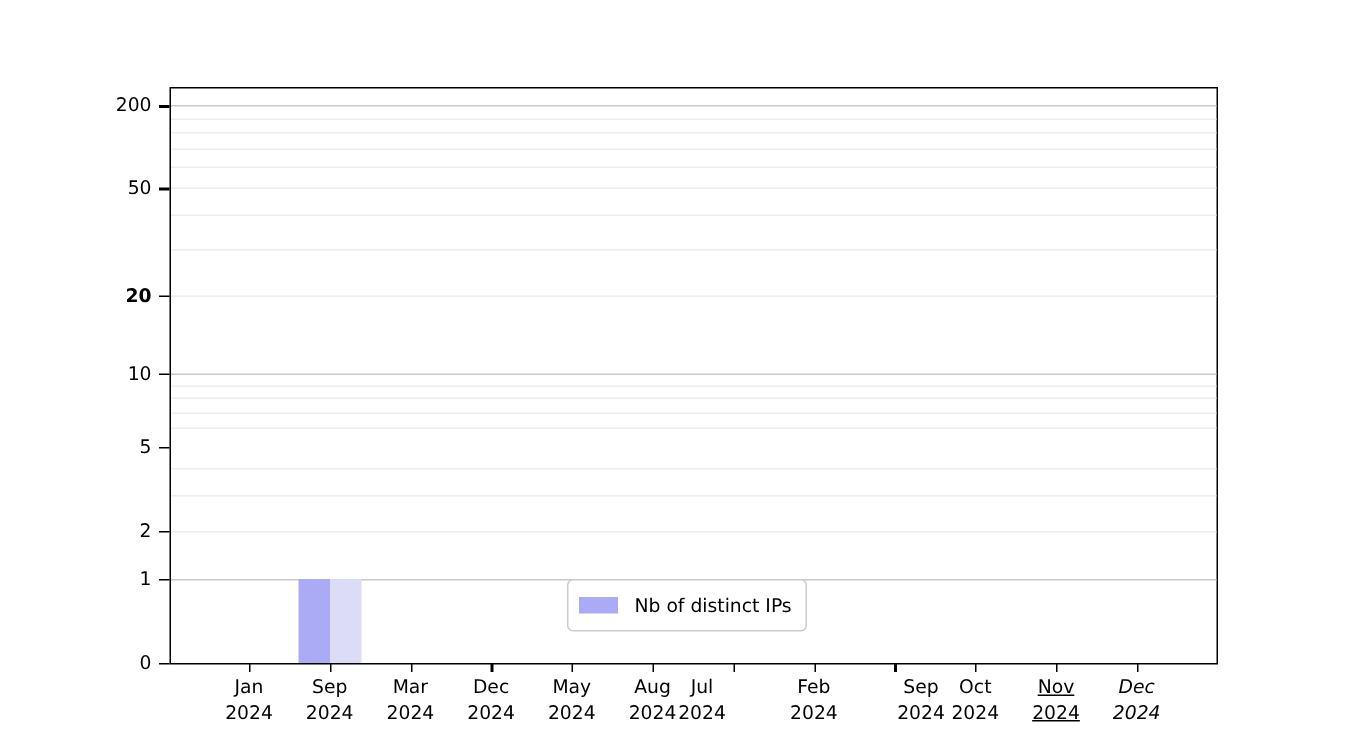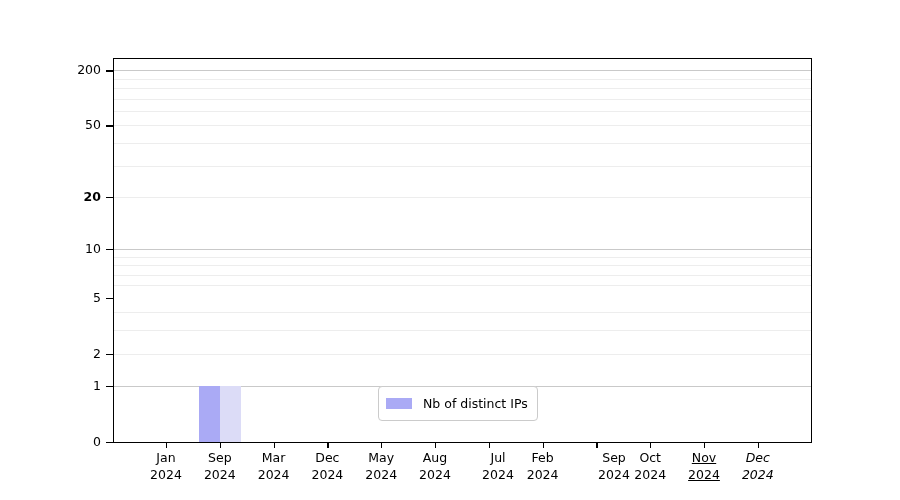--- a/index.html
+++ b/index.html
@@ -100,21 +100,21 @@
     <div class="xtick-mark" style="left: 327.4px;"></div>
     <div class="xtick-label" style="left: 297.4px;">Dec
 2024</div>
     <div class="xtick-mark" style="left: 381.2px;"></div>
     <div class="xtick-label" style="left: 351.2px;">May
 2024</div>
     <div class="xtick-mark" style="left: 435px;"></div>
     <div class="xtick-label" style="left: 405px;">Aug
 2024</div>
     <div class="xtick-mark" style="left: 488.8px;"></div>
-    <div class="xtick-label" style="left: 468px;">Jul
+    <div class="xtick-label" style="left: 438px;">Jul
 2024</div>
     <div class="xtick-mark" style="left: 542.6px;"></div>
     <div class="xtick-label" style="left: 512.6px;">Feb
 2024</div>
     <div class="xtick-mark" style="left: 596.4px;"></div>
     <div class="xtick-label" style="left: 584px;">Sep
 2024</div>
     <div class="xtick-mark" style="left: 650.2px;"></div>
     <div class="xtick-label" style="left: 620.2px;">Oct
 2024</div>

